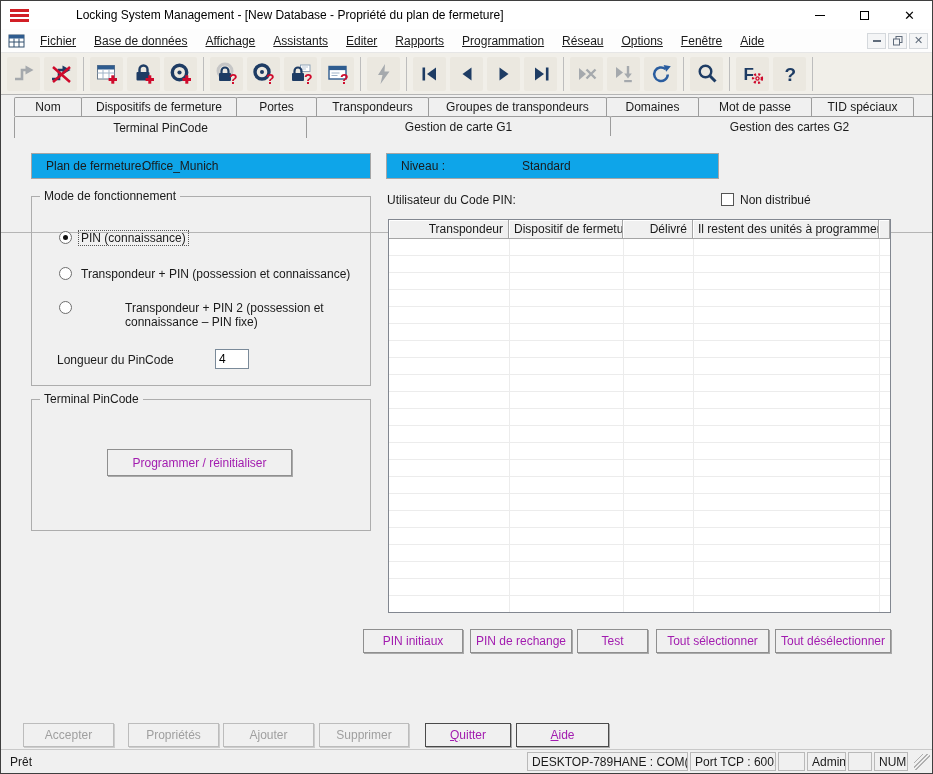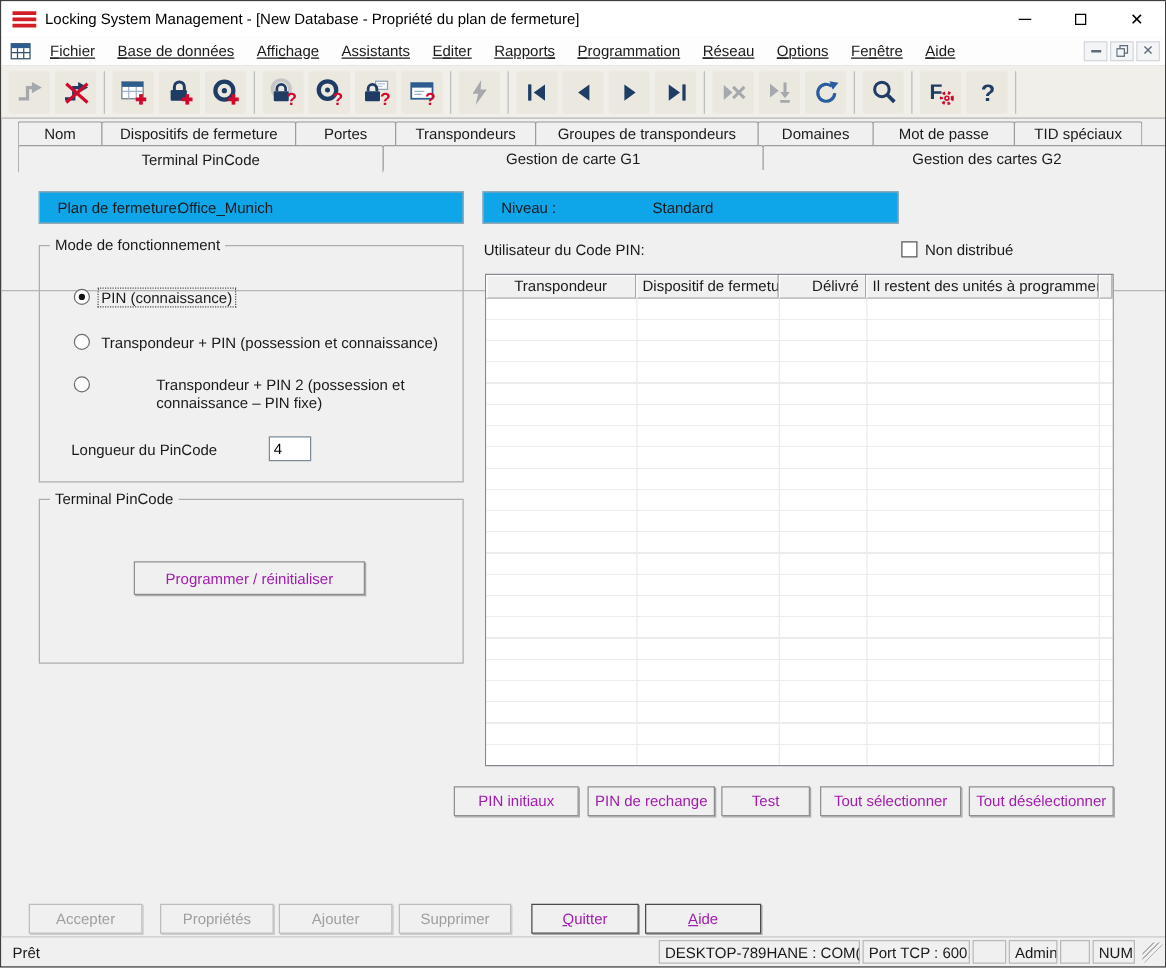--- a/index.html
+++ b/index.html
@@ -1,21 +1,21 @@
 <!DOCTYPE html>
 <html><head>
 <meta charset="utf-8">
 <style>
   * { margin:0; padding:0; box-sizing:border-box; }
   html,body { background:#777; }
   body { font-family:"Liberation Sans", sans-serif; font-size:12px; color:#1a1a1a; }
   .window { position:relative; width:933px; height:774px; background:#f0f0f0; border:1px solid #3f3f3f; overflow:hidden; }
 
   
-  .titlebar { position:absolute; left:0; top:0; width:100%; height:28px; background:#fff; display:flex; align-items:center; }
+  .titlebar { position:absolute; left:0; top:0; width:100%; height:28px; background:#fff; display:flex; align-items:center;gap:40px; }
   .app-logo { display:inline-flex; flex-direction:column; gap:2px; margin:0 7px 0 9px; }
   .app-logo i { display:block; width:19px; height:3px; background:#d21f26; }
   .title-text { flex:1; font-size:12px; color:#000; white-space:nowrap; overflow:hidden; }
   .win-btns { display:flex; height:100%; }
   .win-btn { width:45px; height:100%; display:flex; align-items:center; justify-content:center; color:#000; font-size:13px; }
   .glyph-min { width:10px; border-top:1px solid #000; display:inline-block; }
   .glyph-max { width:9px; height:9px; border:1px solid #000; display:inline-block; }
 
   
   .menubar { position:absolute; left:0; top:28px; width:100%; height:24px; background:#fdfdfd; display:flex; align-items:center; border-bottom:1px solid #e6e6e6; }
@@ -338,21 +338,21 @@
     <span class="gb-title label" data-interactable="false">Terminal PinCode</span>
     <div class="btn" style="position:absolute; left:75px; top:49px; width:185px; height:27px;" data-interactable="true">Programmer / réinitialiser</div>
   </div>
 
   <span class="label" style="position:absolute; left:386px; top:192px;" data-interactable="false">Utilisateur du Code PIN:</span>
   <span class="checkbox-box" style="left:720px; top:192px;" data-interactable="true"></span>
   <span class="label" style="position:absolute; left:739px; top:192px;" data-interactable="false">Non distribué</span>
 
   <div class="pin-table" data-interactable="true">
     <div class="pt-header" data-interactable="false">
-        <div class="pt-hcell" data-interactable="true" style="width: 120px; text-align: center;">Transpondeur</div>
+        <div class="pt-hcell" data-interactable="true" style="width: 120px; text-align: right;">Transpondeur</div>
         <div class="pt-hcell" data-interactable="true" style="width: 114px; text-align: left;">Dispositif de fermeture</div>
         <div class="pt-hcell" data-interactable="true" style="width: 70px; text-align: right;">Délivré</div>
         <div class="pt-hcell" data-interactable="true" style="width: 186px; text-align: left;">Il restent des unités à programmer</div>
         <div class="pt-hcell" data-interactable="false" style="flex: 1 1 0%;"></div>
       </div>
     <div class="pt-body" data-interactable="false">
         <div class="pt-vline" data-interactable="false" style="left: 120px;"></div>
         <div class="pt-vline" data-interactable="false" style="left: 234px;"></div>
         <div class="pt-vline" data-interactable="false" style="left: 304px;"></div>
         <div class="pt-vline" data-interactable="false" style="left: 490px;"></div>

